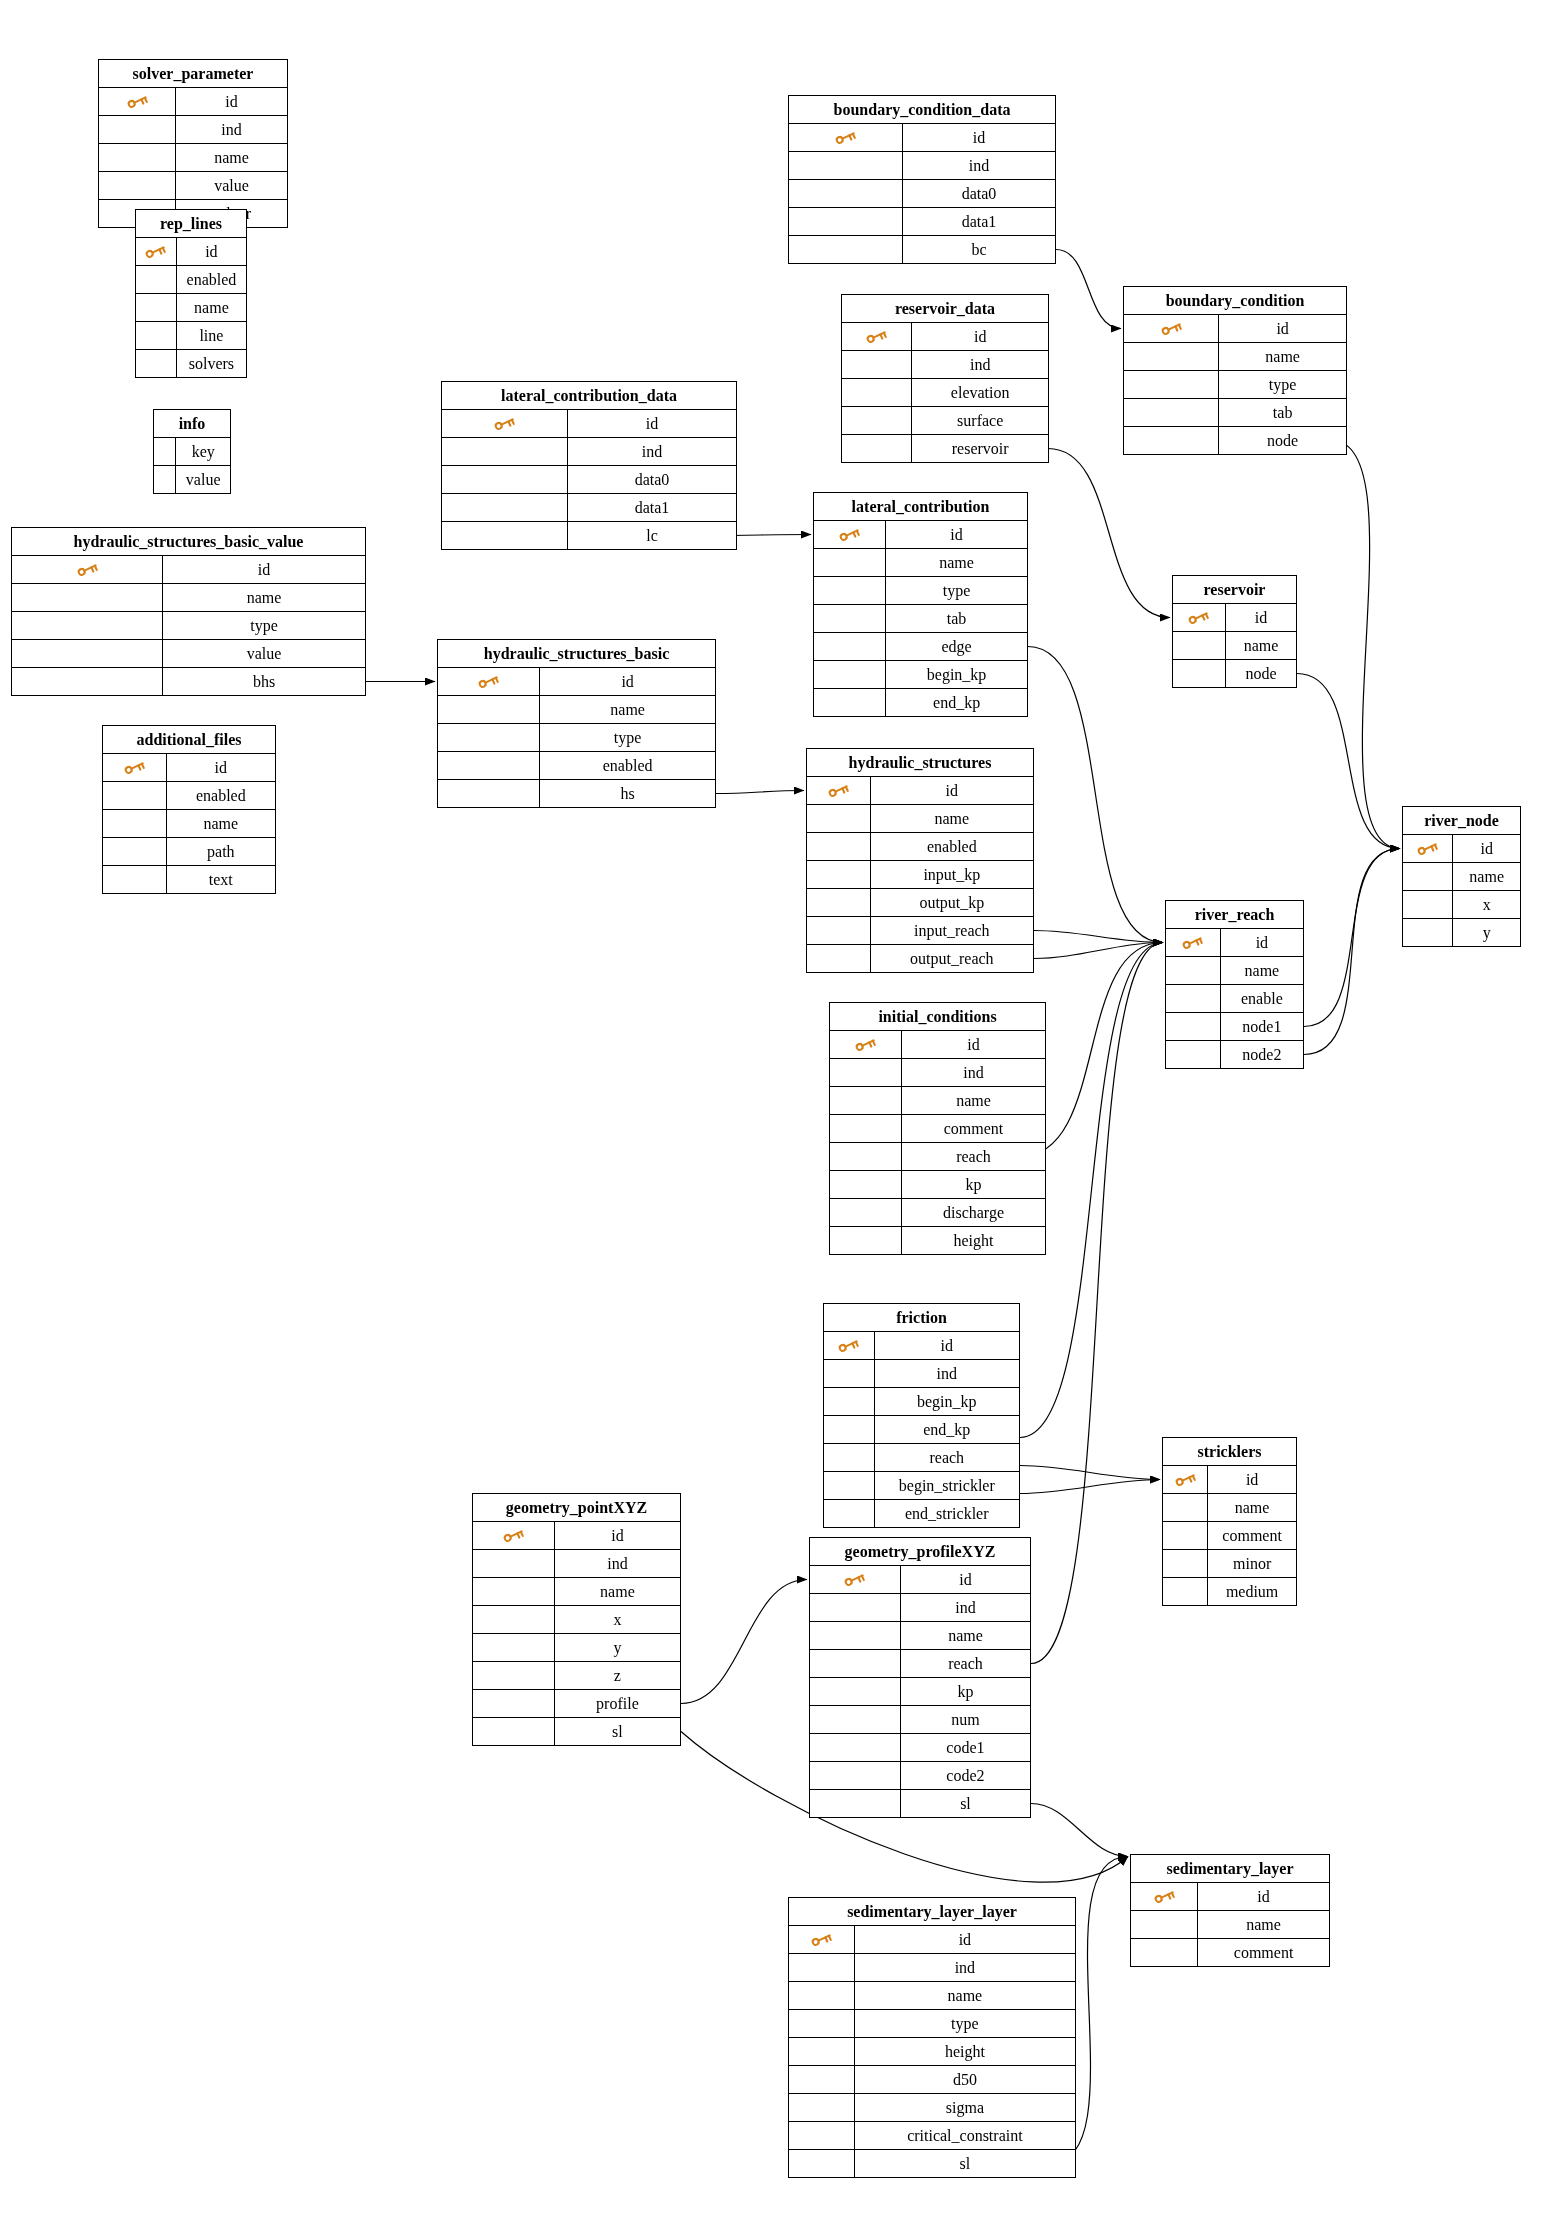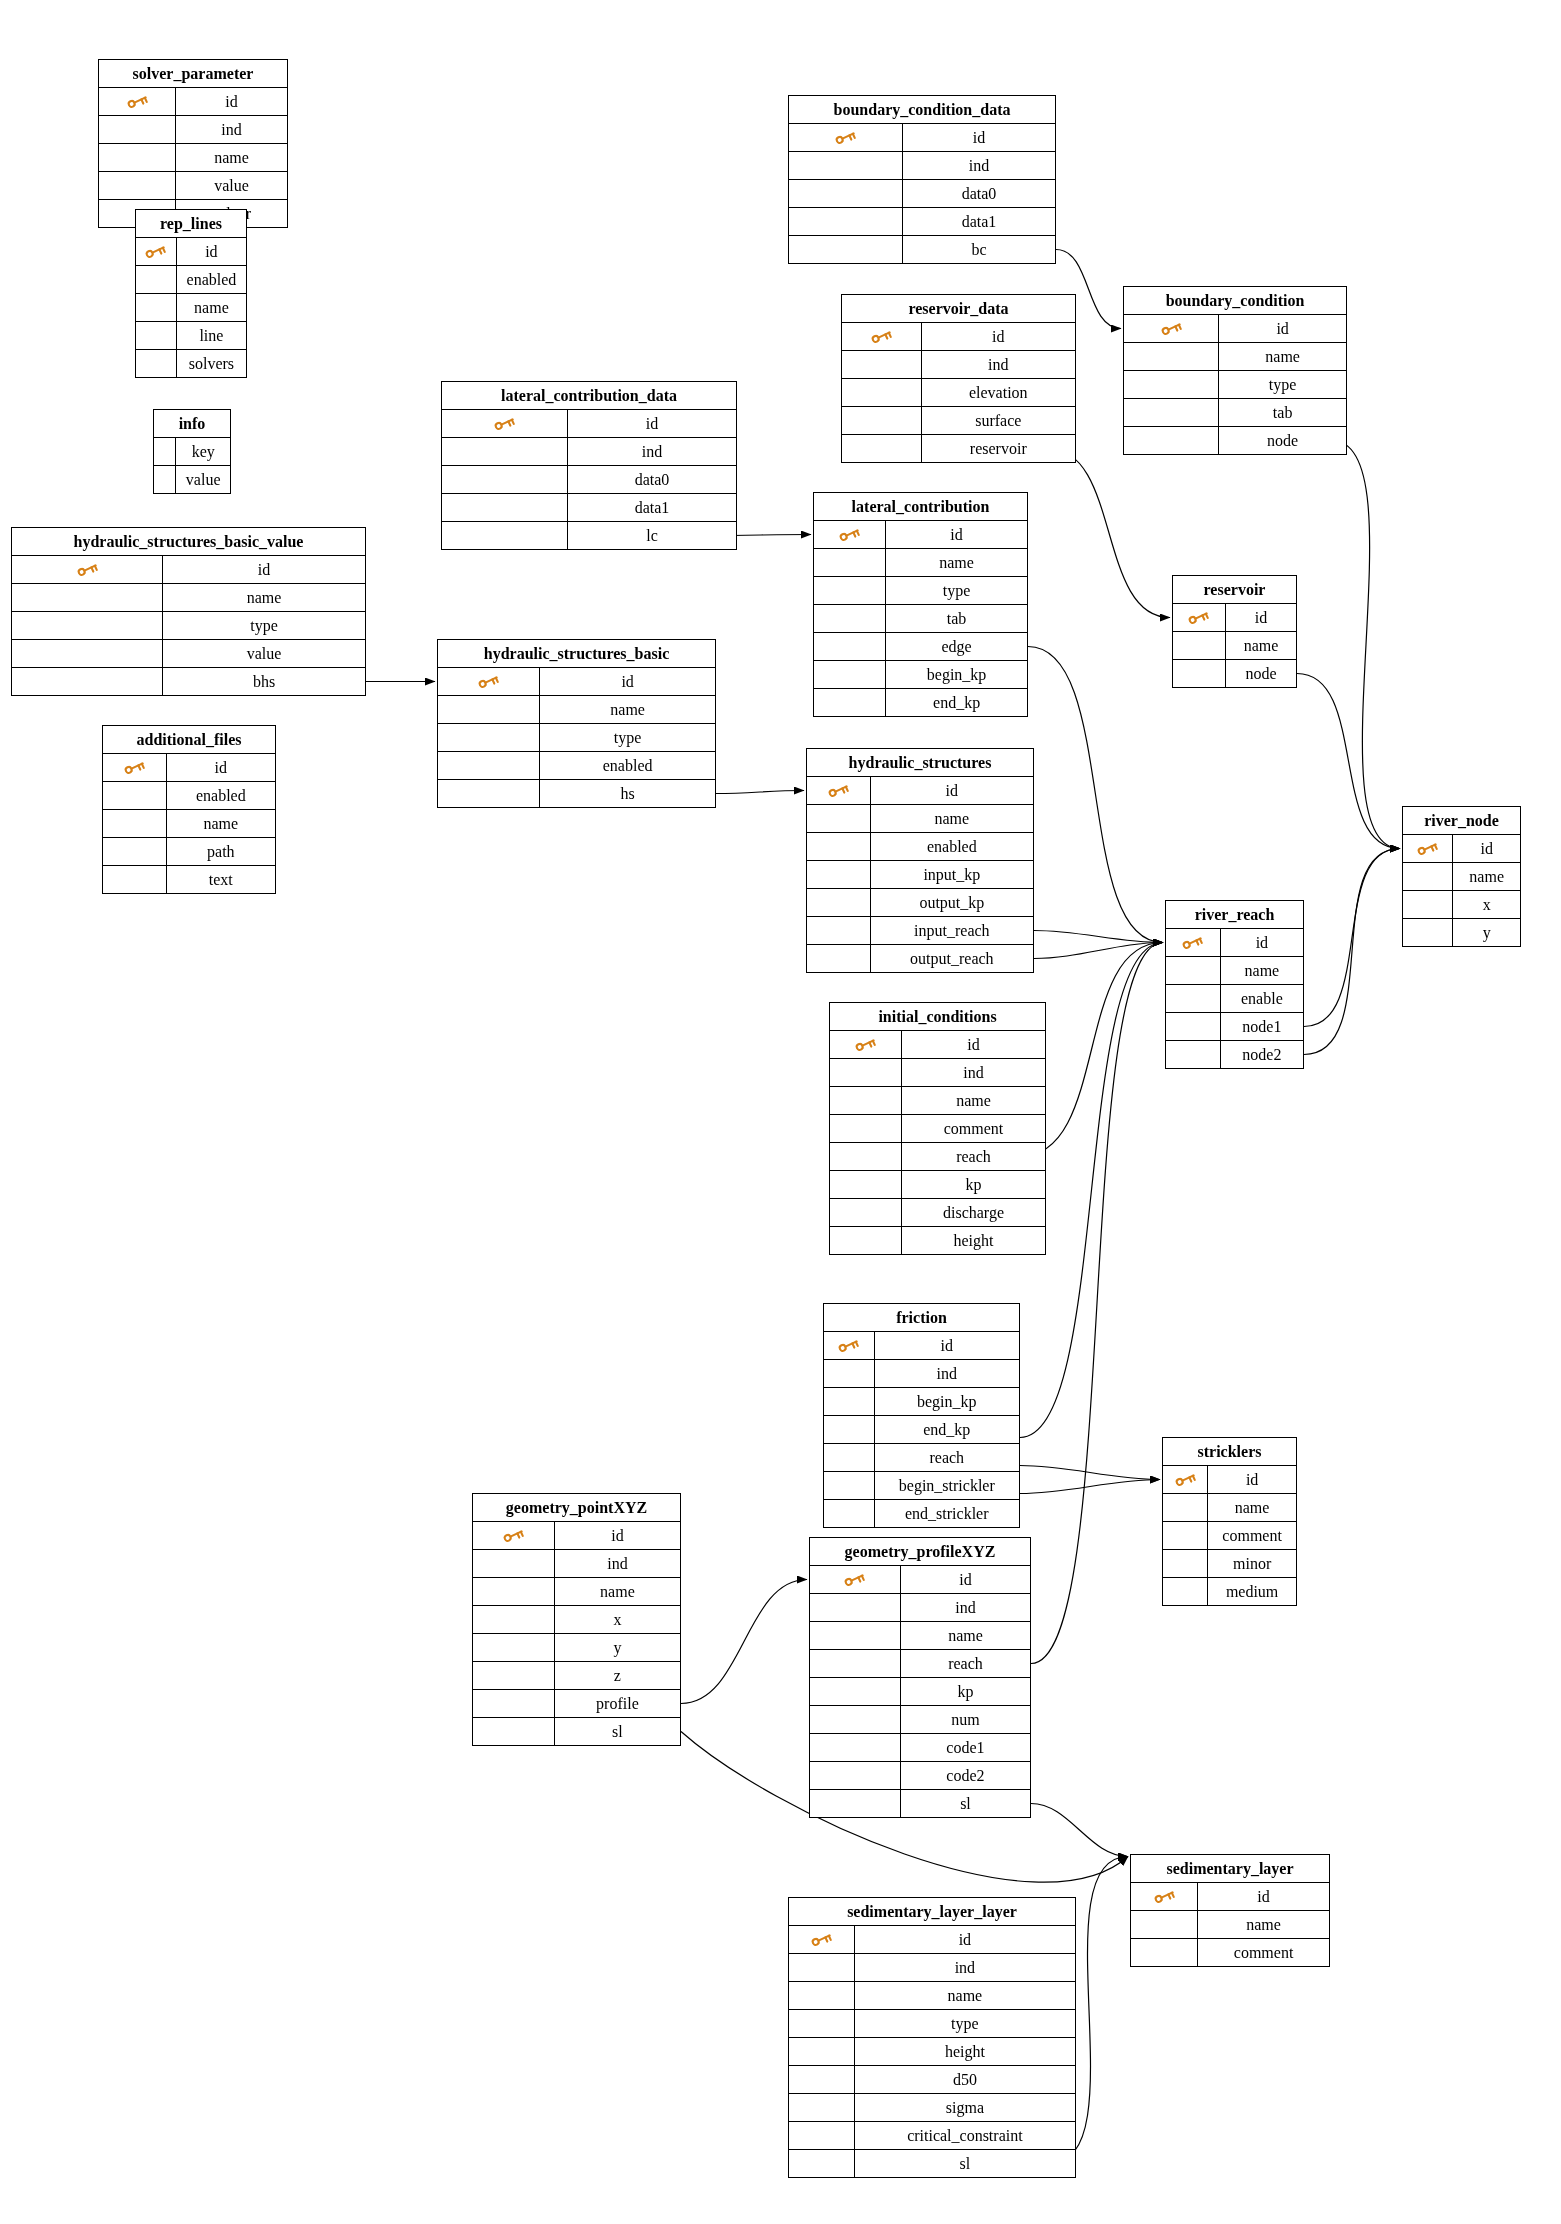--- a/index.html
+++ b/index.html
@@ -325,21 +325,21 @@
         <tr>
           <td class="key-cell"></td>
           <td class="label-cell">data1</td>
         </tr>
         <tr>
           <td class="key-cell"></td>
           <td class="label-cell">bc</td>
         </tr>
       </tbody>
     </table>
-    <table class="db-table" style="left: 841px; top: 294px; width: 235px;">
+    <table class="db-table" style="left: 841px; top: 294px; width: 208px;">
       <tbody>
         <tr>
           <th colspan="2">reservoir_data</th>
         </tr>
         <tr>
           <td class="key-cell">
             <svg class="key-glyph" width="21" height="13" viewBox="0 0 22 13">
               <g fill="none" stroke="#d78117" stroke-width="2.2" stroke-linecap="round">
                 <circle cx="4.4" cy="6.2" r="3.1"></circle>
                 <line x1="7.6" y1="6.2" x2="20.6" y2="6.2"></line>

